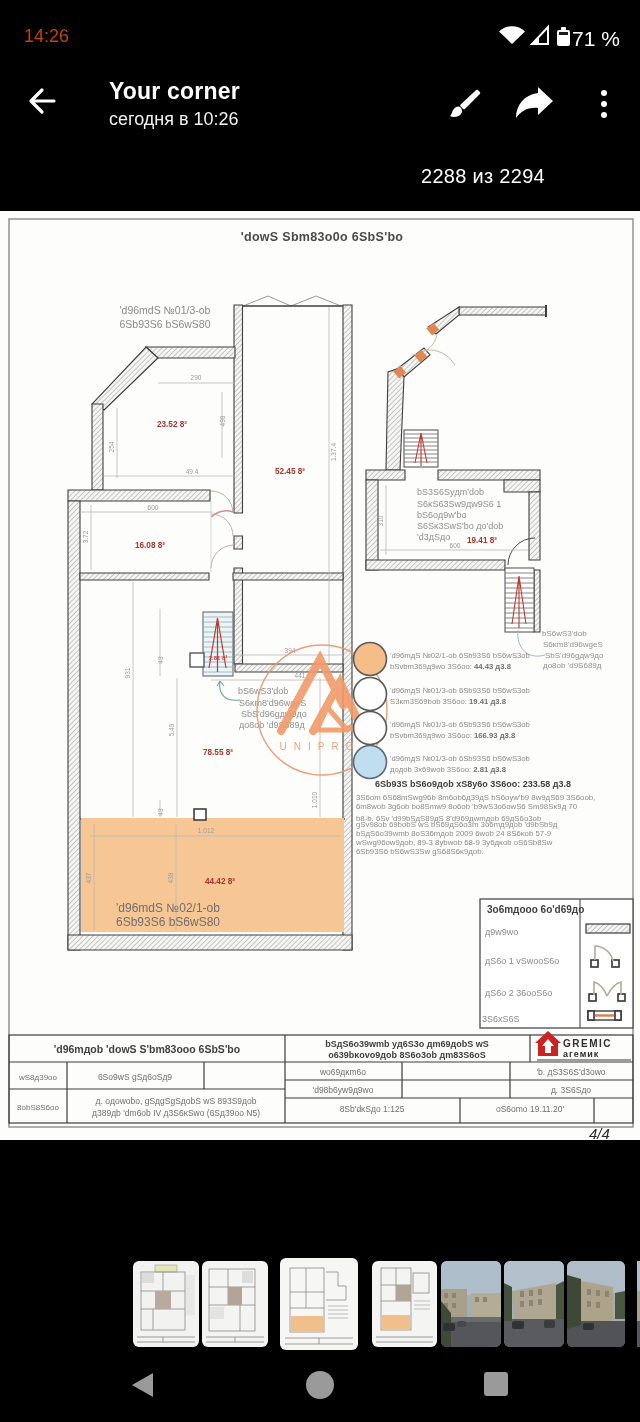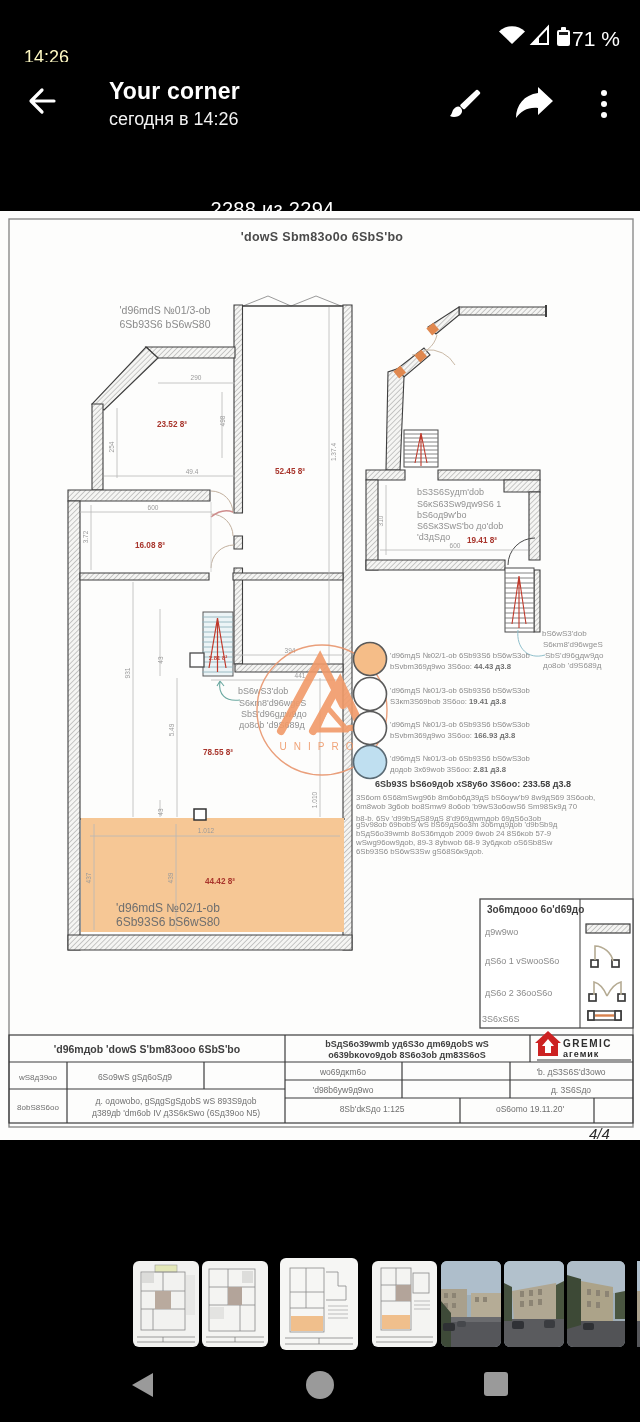--- a/index.html
+++ b/index.html
@@ -5,21 +5,21 @@
   html,body{margin:0;padding:0;background:#000;}
   body{width:640px;height:1422px;position:relative;overflow:hidden;
        font-family:"Liberation Sans",sans-serif;}
   .abs{position:absolute;}
 </style>
 </head>
 <body>
 
 <div class="abs" style="left:0;top:0;width:640px;height:62px;background:#000;"></div>
 
-<div class="abs" style="left:24px;top:26px;color:#fef9c3;font-size:18px;margin-top:21px;">14:26</div>
+<div class="abs" style="left:24px;top:26px;color:#c2410c;font-size:18px;">14:26</div>
 
 <svg class="abs" style="left:490px;top:20px;" width="90" height="32" viewBox="0 0 90 32">
 
   <path d="M22,24 L9,11.5 A18.5,18.5 0 0 1 35,11.5 Z" fill="#fff"></path>
 
   <path d="M42,24 L58,24 L58,7 Z" fill="none" stroke="#fff" stroke-width="2"></path>
   <path d="M42,24 L49,24 L49,17 Z" fill="#fff"></path>
 
   <rect x="67" y="10" width="13" height="16" rx="2" fill="#fff"></rect>
   <rect x="71" y="7" width="5" height="4" rx="1" fill="#fff"></rect>
@@ -29,40 +29,40 @@
 <div class="abs" style="left:572px;top:27px;color:#fff;font-size:21px;">71 %</div>
 
 <div class="abs" style="left:0;top:62px;width:640px;height:90px;background:#000;"></div>
 
 <svg class="abs" style="left:26px;top:85px;" width="32" height="32" viewBox="0 0 32 32">
   <path d="M28,16 H6 M16,5 L5,16 L16,27" fill="none" stroke="#fff" stroke-width="3.2" stroke-linecap="round" stroke-linejoin="round"></path>
 </svg>
 
 <div class="abs" style="left:109px;top:78px;color:#fff;font-size:23px;font-weight:700;letter-spacing:.2px;">Your corner</div>
 
-<div class="abs" style="left:109px;top:109px;color:#f2f2f2;font-size:18px;">сегодня в 14:26</div>
+<div class="abs" style="left:109px;top:109px;color:#f2f2f2;font-size:18px;">сегодня в 10:26</div>
 
 <svg class="abs" style="left:444px;top:86px;" width="38" height="38" viewBox="0 0 38 38">
   <path d="M33,5 L35,7 L20,22 L17.5,19.5 Z" fill="#fff" stroke="#fff" stroke-width="2.5" stroke-linejoin="round"></path>
   <path d="M16,21 C18,23 19,25 17,28 C15,31 9,32 6,30 C8,28 8,26 9,24 C10.5,21.5 14,19.5 16,21 Z" fill="#fff"></path>
 </svg>
 
 <svg class="abs" style="left:512px;top:85px;" width="42" height="40" viewBox="0 0 42 40">
   <path d="M26,8 L26,2 L41,16 L26,30 L26,23 C16,22 9,26 4,33 C4,20 12,10 26,8 Z" fill="#fff"></path>
 </svg>
 
 <svg class="abs" style="left:596px;top:88px;" width="16" height="34" viewBox="0 0 16 34">
   <circle cx="8" cy="5" r="3" fill="#fff"></circle>
   <circle cx="8" cy="16" r="3" fill="#fff"></circle>
   <circle cx="8" cy="27" r="3" fill="#fff"></circle>
 </svg>
 
 <div class="abs" style="left:0;top:152px;width:640px;height:59px;background:#000;"></div>
 
-<div class="abs" style="left:0;top:165px;width:545px;text-align:center;color:#fff;font-size:20px;letter-spacing:.3px;margin-top:33px;">2288 из 2294</div>
+<div class="abs" style="left:0;top:165px;width:545px;text-align:right;color:#fff;font-size:20px;letter-spacing:.3px;">2288 из 2294</div>
 
 <div class="abs" style="left:0;top:211px;width:640px;height:929px;background:#fdfdfd;"></div>
 
 <svg class="abs" style="left:0;top:211px;" width="640" height="929" viewBox="0 211 640 929">
   <defs>
     <pattern id="hat" width="3.6" height="3.6" patternUnits="userSpaceOnUse" patternTransform="rotate(45)">
       <rect width="3.6" height="3.6" fill="#f5f5f3"></rect>
       <line x1="0" y1="0" x2="0" y2="3.6" stroke="#929292" stroke-width="0.95"></line>
     </pattern>
   </defs>

